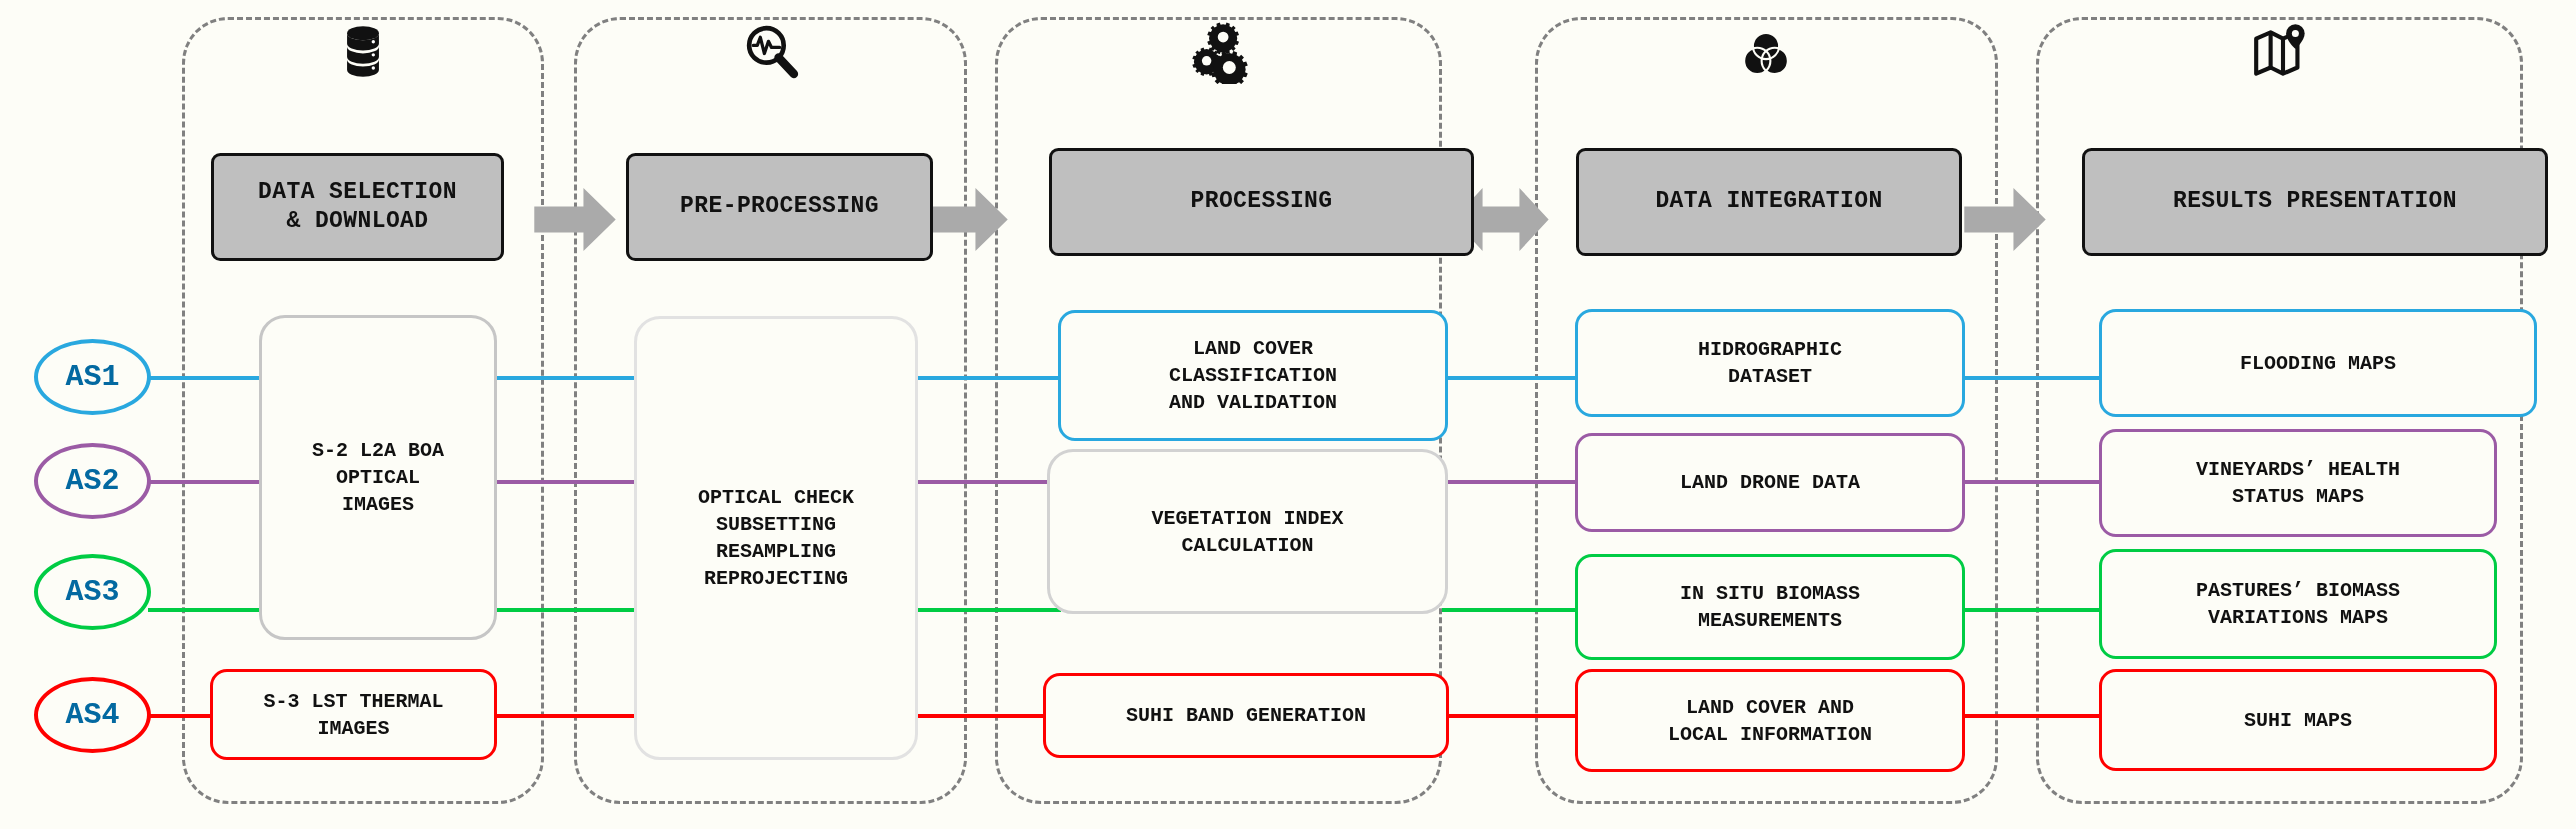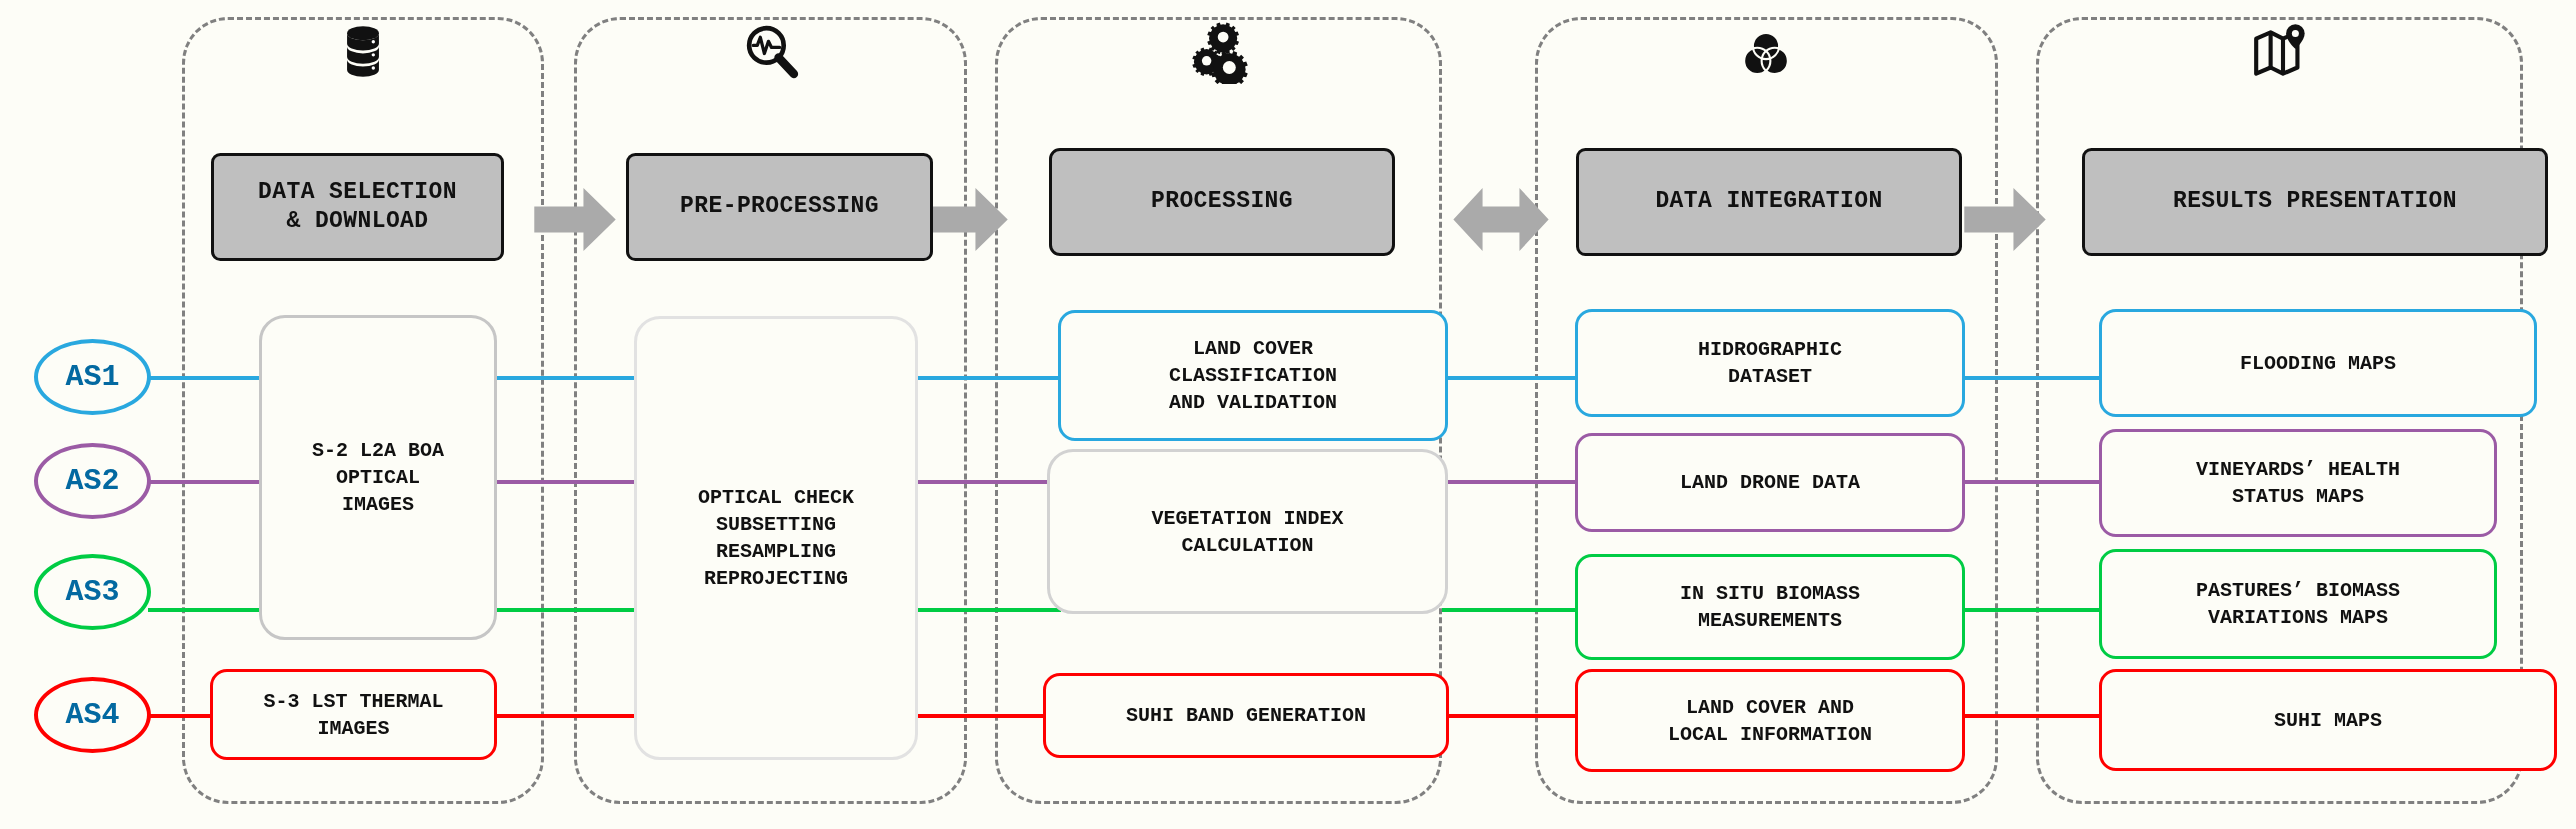--- a/index.html
+++ b/index.html
@@ -194,21 +194,21 @@
     </svg>
   </div>
 
   <div class="stage-header" style="left:211px; top:153px; width:293px; height:108px;">
     <span style="white-space:pre-line;">DATA SELECTION
 &amp; DOWNLOAD</span>
   </div>
   <div class="stage-header" style="left:617px; top:153px; width:307px; height:108px;margin-left:9px;">
     <span style="white-space:pre-line;">PRE-PROCESSING</span>
   </div>
-  <div class="stage-header" style="left:1049px; top:148px; width:346px; height:108px;border-radius:11px;">
+  <div class="stage-header" style="left:1049px; top:148px; width:425px; height:108px;">
     <span style="white-space:pre-line;">PROCESSING</span>
   </div>
   <div class="stage-header" style="left:1576px; top:148px; width:386px; height:108px;">
     <span style="white-space:pre-line;">DATA INTEGRATION</span>
   </div>
   <div class="stage-header" style="left:2082px; top:148px; width:466px; height:108px;">
     <span style="white-space:pre-line;">RESULTS PRESENTATION</span>
   </div>
 
   <div class="link" style="left:148px; top:376px; width:114px; background:#29A8DF;"></div>
@@ -298,18 +298,18 @@
     <span style="white-space:pre-line;">FLOODING MAPS</span>
   </div>
   <div class="node-box" style="left:2099px; top:429px; width:398px; height:108px; border:3.9px solid #9B5BA5;">
     <span style="white-space:pre-line;">VINEYARDS’ HEALTH
 STATUS MAPS</span>
   </div>
   <div class="node-box" style="left:2099px; top:549px; width:398px; height:110px; border:3.9px solid #00CC44;">
     <span style="white-space:pre-line;">PASTURES’ BIOMASS
 VARIATIONS MAPS</span>
   </div>
-  <div class="node-box" style="left:2099px; top:669px; width:458px; height:102px; border:3.9px solid #FF0000;">
+  <div class="node-box" style="left:2099px; top:669px; width:398px; height:102px; border:3.9px solid #FF0000;">
     <span style="white-space:pre-line;">SUHI MAPS</span>
   </div>
 
 </div>
 
 
 </body></html>

